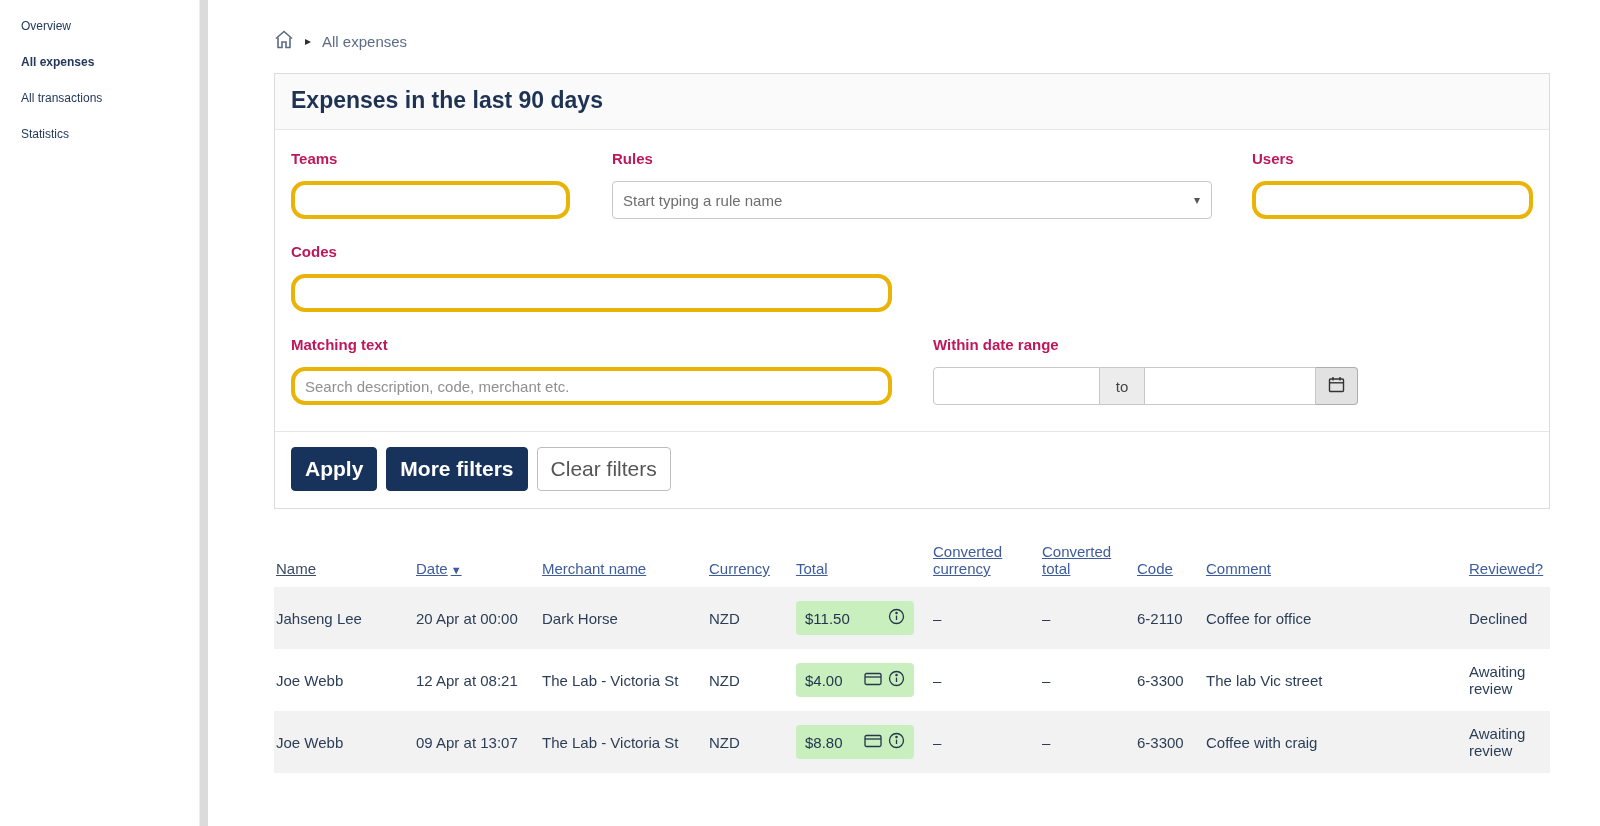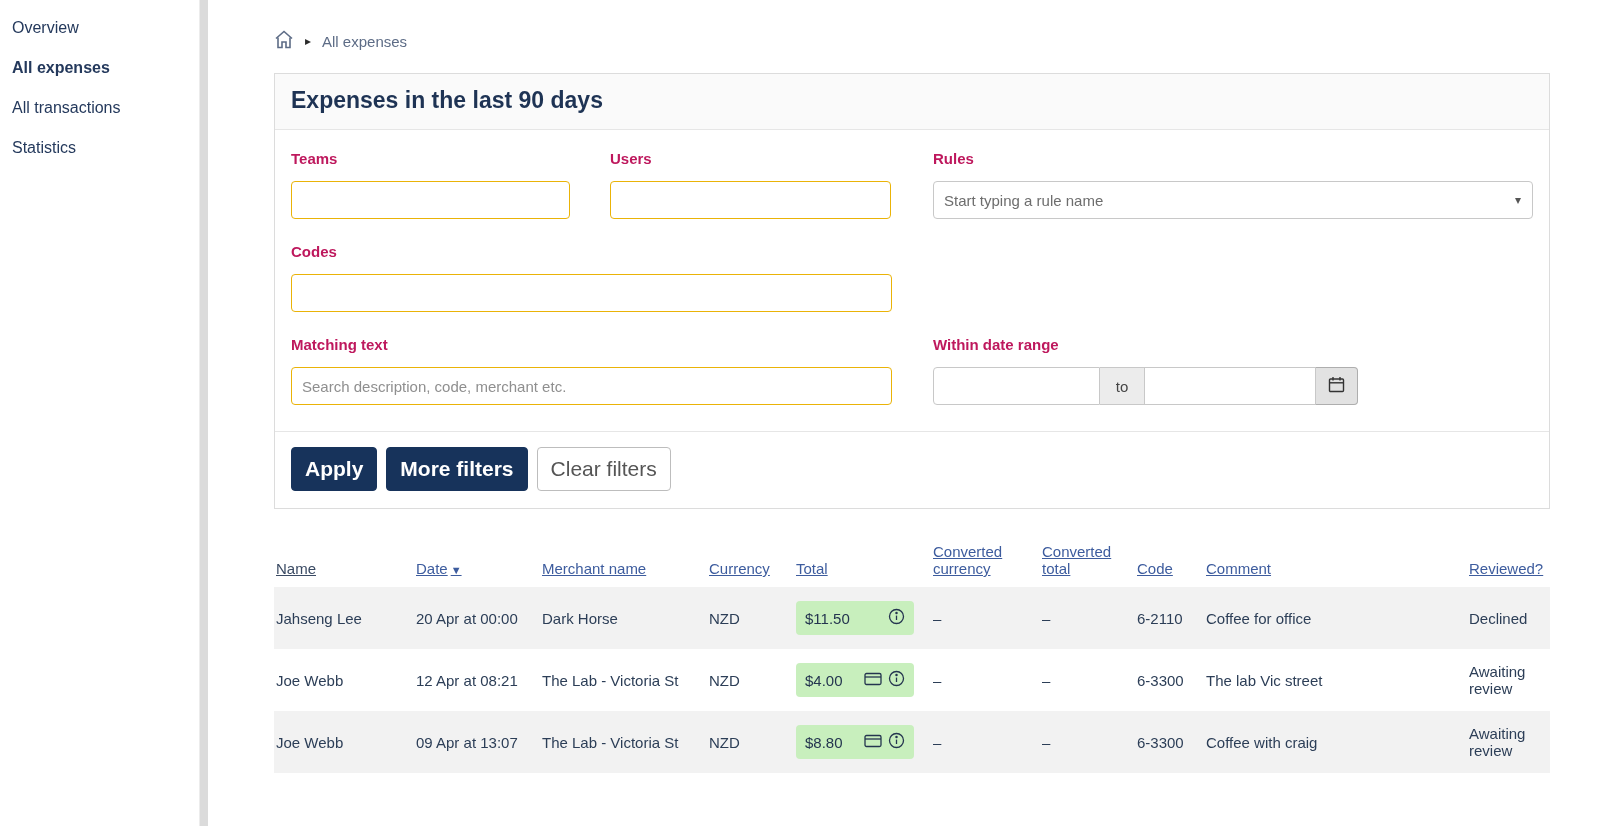--- a/index.html
+++ b/index.html
@@ -6,21 +6,21 @@
   html, body { margin: 0; padding: 0; }
   body {
     font-family: "Liberation Sans", sans-serif;
     color: #24395c;
     background: #ffffff;
   }
   .page { width: 1600px; height: 826px; display: flex; overflow: hidden; background: #fff; }
 
   
   .sidebar { width: 200px; flex: 0 0 200px; padding-top: 8px; border-right: 1px solid #ececec; }
-  .sidebar-item { padding: 11px 0 11px 12px; font-size: 16px; color: #24395c; cursor: pointer; }
+  .sidebar-item { padding: 11px 0 11px 21px; font-size: 12px; color: #24395c; cursor: pointer; }
   .sidebar-item.active { font-weight: bold; }
   .side-scrollbar { width: 8px; flex: 0 0 8px; background: #dbdbdb; }
 
   
   .main { flex: 1; padding: 30px 0 0 66px; }
 
   
   .breadcrumb { display: flex; align-items: center; gap: 11px; font-size: 15px; }
   .breadcrumb .crumb-link { color: #5d6c86; cursor: pointer; }
   .breadcrumb .sep { color: #2b2b2b; font-size: 12px; }
@@ -28,21 +28,21 @@
   
   .card { width: 1276px; border: 1px solid #dcdcdc; margin-top: 21px; background: #fff; }
   .card-header { background: #fafafa; border-bottom: 1px solid #e6e6e6; padding: 13px 16px 15px; }
   .card-title { font-size: 23px; font-weight: bold; color: #1e3354; }
   .card-body { padding: 20px 16px 26px; }
 
   .filter-row { display: flex; align-items: flex-start; }
   .filter-row + .filter-row { margin-top: 24px; }
   .field label { display: block; font-size: 15px; font-weight: bold; color: #be185d; margin-bottom: 14px; }
   .txt {
-    height: 38px; width: 100%; border: 1px solid #eab308; border-radius: 4px;
+    height: 38px; width: 100%; border: 4px solid #eab308; border-radius: 14px;
     padding: 0 10px; font-size: 15px; font-family: "Liberation Sans", sans-serif; color: #333; background: #fff;
   }
   .txt::placeholder { color: #8f8f8f; }
   .w-teams { width: 279px; }
   .w-users { width: 281px; margin-left: 40px; }
   .w-rules { width: 600px; margin-left: 42px; }
   .w-codes { width: 601px; }
   .w-match { width: 601px; }
   .w-range { margin-left: 41px; }
 
@@ -121,30 +121,30 @@
       <div class="card-header">
         <span class="card-title">Expenses in the last 90 days</span>
       </div>
 
       <div class="card-body">
         <div class="filter-row">
           <div class="field w-teams">
             <label>Teams</label>
             <input class="txt" type="text" style="">
           </div>
-          <div class="field w-users">
-            <label>Users</label>
-            <input class="txt" type="text" style="">
-          </div>
           <div class="field w-rules">
             <label>Rules</label>
             <div class="fake-select">
               <span class="sel-placeholder">Start typing a rule name</span>
               <span class="caret">▾</span>
             </div>
+          </div>
+          <div class="field w-users">
+            <label>Users</label>
+            <input class="txt" type="text" style="">
           </div>
         </div>
 
         <div class="filter-row">
           <div class="field w-codes">
             <label>Codes</label>
             <input class="txt" type="text" style="">
           </div>
         </div>
 

